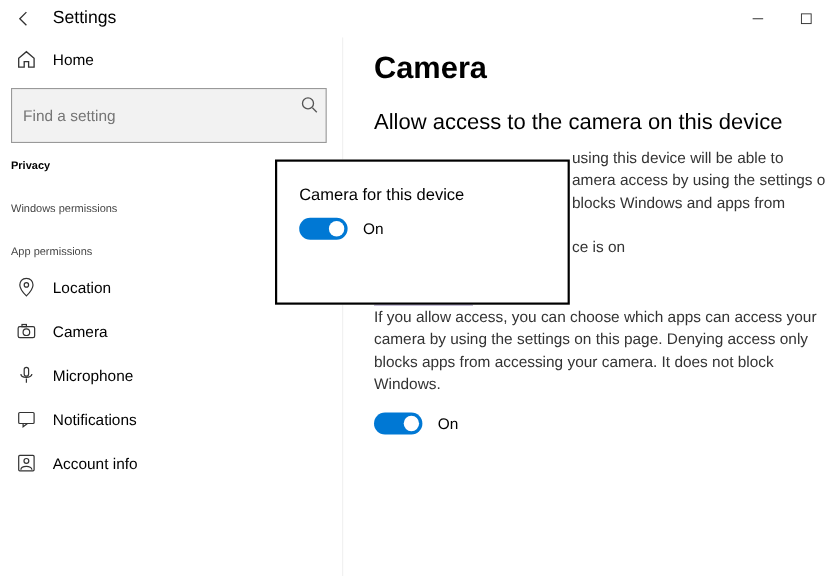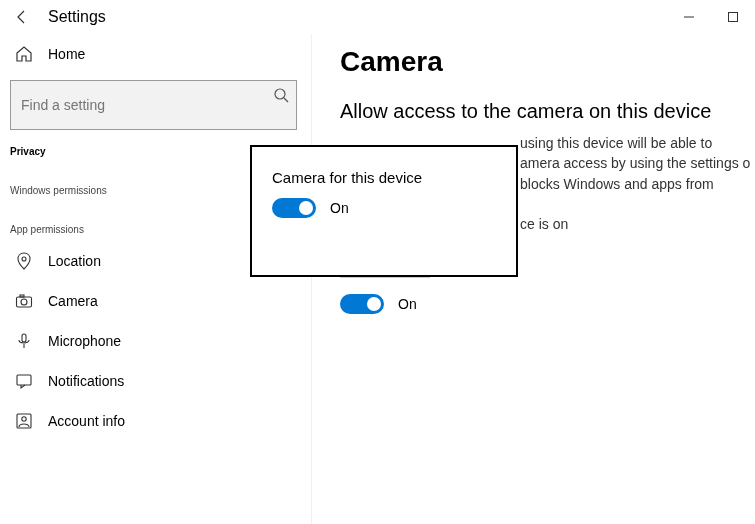--- a/index.html
+++ b/index.html
@@ -131,20 +131,21 @@
     </div>
   </div>
 
   <div class="main">
     <div class="page-title">Camera</div>
     <div class="sub-title">Allow access to the camera on this device</div>
     <div class="body-text" style="padding-left:180px;">using this device will be able to amera access by using the settings o blocks Windows and apps from</div>
     <div class="body-text" style="padding-left:180px; margin-top:20px;">ce is on</div>
     <div class="change-btn">Change</div>
 
+    <div class="body-text">If you allow access, you can choose which apps can access your camera by using the settings on this page. Denying access only blocks apps from accessing your camera. It does not block Windows.</div>
     <div class="toggle-row">
       <div class="toggle">
           <div class="knob"></div>
         </div>
       <div class="toggle-label">On</div>
     </div>
   </div>
 </div>
 
 <div class="popup">

